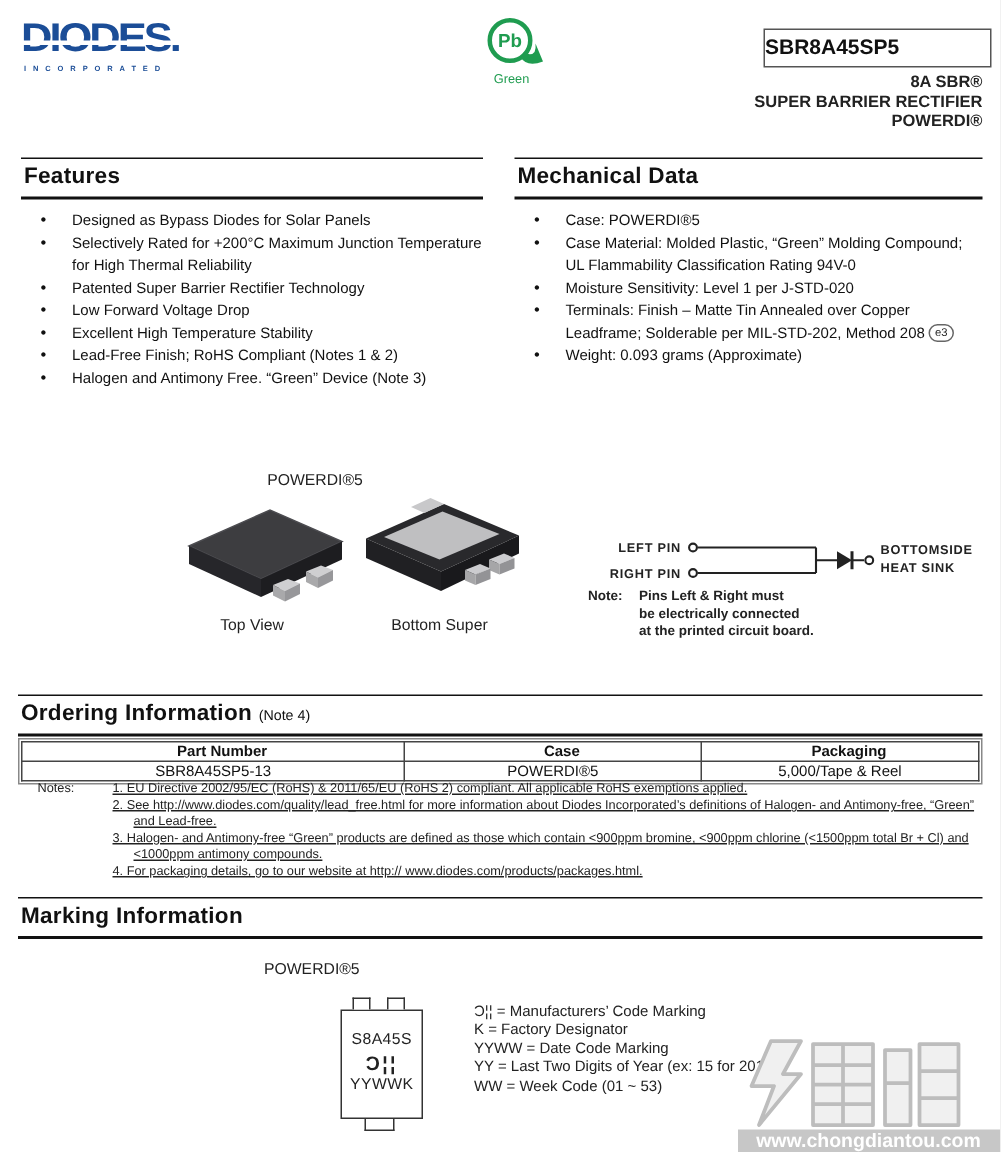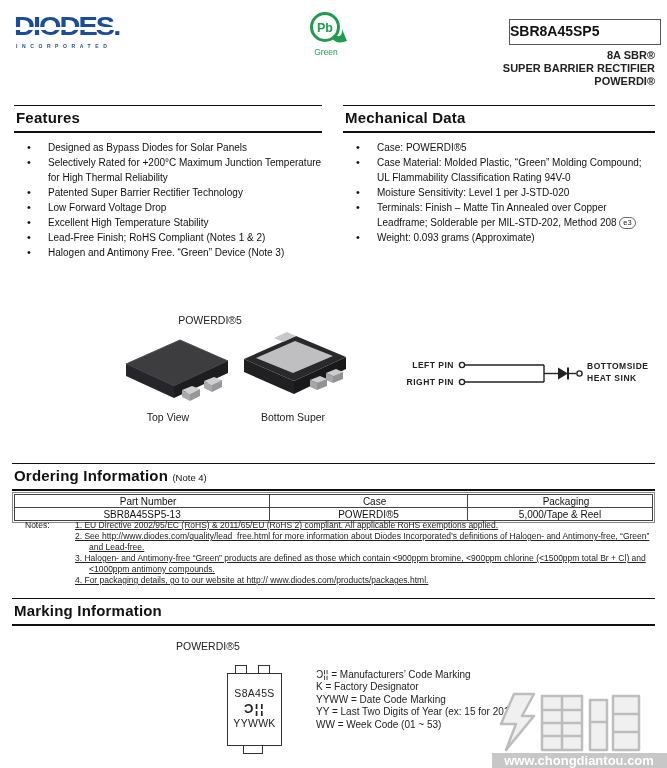--- a/index.html
+++ b/index.html
@@ -12,21 +12,21 @@
   }
   
   .logo { position:absolute; left:14px; top:13px; width:150px; }
   .logo-word { position:relative; font-weight:bold; font-size:29px; letter-spacing:-2px;
     color:#1b4d97; line-height:28px; transform:scaleY(0.92); transform-origin:left top; }
   .logo-arrow { position:absolute; left:1px; top:14px; width:126px; height:2.5px; background:#ffffff; }
   .logo-arrow::after { content:""; position:absolute; right:-6px; top:-3.5px; width:0; height:0;
     border-left:8px solid #ffffff; border-top:4.5px solid transparent; border-bottom:4.5px solid transparent; }
   .logo-sub { font-size:5px; font-weight:bold; letter-spacing:4.6px; color:#1b4d97; margin-top:2px; padding-left:2px; }
 
-  .green-badge { position:absolute; left:307px; top:10px; width:40px; text-align:center; }
+  .green-badge { position:absolute; left:322px; top:10px; width:40px; text-align:center; }
   .green-badge svg { display:block; margin:0 auto; }
 
   .part-box { position:absolute; left:509px; top:19px; width:152px; height:26px;
     border:1.5px solid #555; text-align:left; font-weight:bold; font-size:14px; line-height:23px; }
   .subtitles { position:absolute; right:12px; top:49px; text-align:right;
     font-weight:bold; font-size:11px; line-height:13px; color:#222; }
 
   
   .sec-head { border-top:1.5px solid #111; border-bottom:2.5px solid #111; padding:3px 2px 4px 2px; }
   .sec-head h2 { font-size:15px; font-weight:bold; display:inline; letter-spacing:0.2px; }
@@ -62,21 +62,21 @@
   .pin-note .nl { width:34px; }
   .pin-note .nt div { }
 
   
   .ord-head { position:absolute; left:12px; top:463px; width:643px; }
   .ord-table-wrap { position:absolute; left:12px; top:492px; width:643px;
     border:1px solid #888; padding:1px; }
   table.ord { width:100%; border-collapse:collapse; }
   table.ord th, table.ord td { border:1px solid #444; text-align:center;
     font-size:10px; padding:0 2px; height:13px; }
-  table.ord th { font-weight:normal;padding-left:14px; }
+  table.ord th { font-weight:bold;padding-left:14px; }
 
   .notes-block { position:absolute; left:14px; top:520px; width:645px; display:flex;
     font-size:8.5px; line-height:11px; color:#222; }
   .notes-label { width:50px; padding-left:11px; }
   .notes-items { flex:1; padding-left:11px; }
   .notes-items div { padding-left:14px; text-indent:-14px;text-decoration:underline; }
 
   
   .mark-head { position:absolute; left:12px; top:598px; width:643px; }
   .mark-label { position:absolute; left:176px; top:640px; width:56px; text-align:center;
@@ -194,20 +194,28 @@
     <line x1="152" y1="13" x2="152" y2="30" class="wire"></line>
     <line x1="152" y1="21.5" x2="166" y2="21.5" class="wire"></line>
     <polygon points="166,15.5 166,27.5 176,21.5" fill="#222"></polygon>
     <line x1="176" y1="15.5" x2="176" y2="27.5" class="wire" style="stroke-width:2"></line>
     <line x1="176" y1="21.5" x2="184" y2="21.5" class="wire"></line>
     <circle cx="187.5" cy="21.5" r="2.6" class="term"></circle>
     <text x="195" y="17" class="pin-t">BOTTOMSIDE</text>
     <text x="195" y="29" class="pin-t">HEAT SINK</text>
   </svg>
 
+  <div class="pin-note">
+    <div class="nl">Note:</div>
+    <div class="nt">
+      <div>Pins Left &amp; Right must</div>
+      <div>be electrically connected</div>
+      <div>at the printed circuit board.</div>
+    </div>
+  </div>
 
   <div class="sec-head ord-head">
     <h2>Ordering Information</h2>
     <span class="suffix">(Note 4)</span>
   </div>
 
   <div class="ord-table-wrap">
     <table class="ord">
       <colgroup>
           <col style="width:40%">

